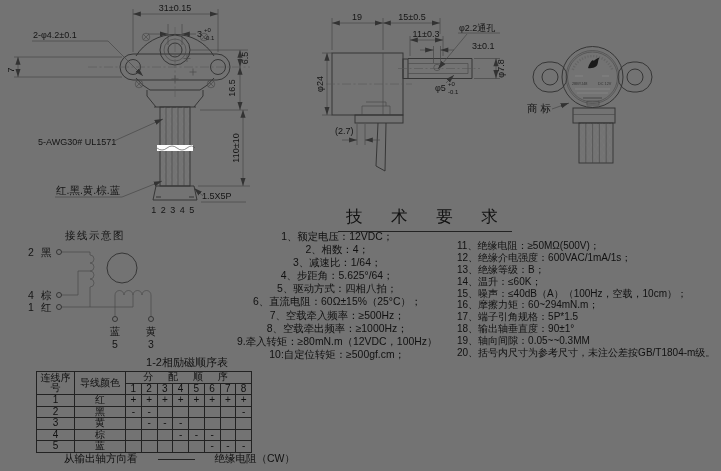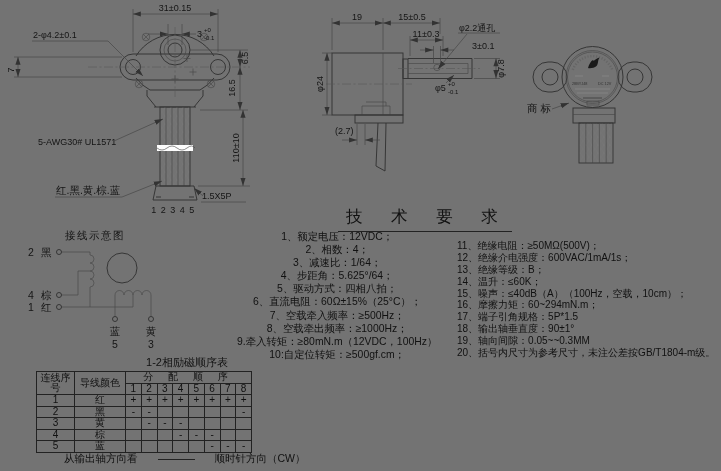--- a/index.html
+++ b/index.html
@@ -368,16 +368,16 @@
         <td>-</td>
         <td>-</td>
       </tr>
     </tbody>
       </table>
   </div>
 
   <div class="tbl-note">
     <span>从输出轴方向看</span>
     <span class="dash"></span>
-    <span>顺时针方向（CW）</span>
+    <span>绝缘电阻（CW）</span>
   </div>
 
 </div>
 
 </body></html>

